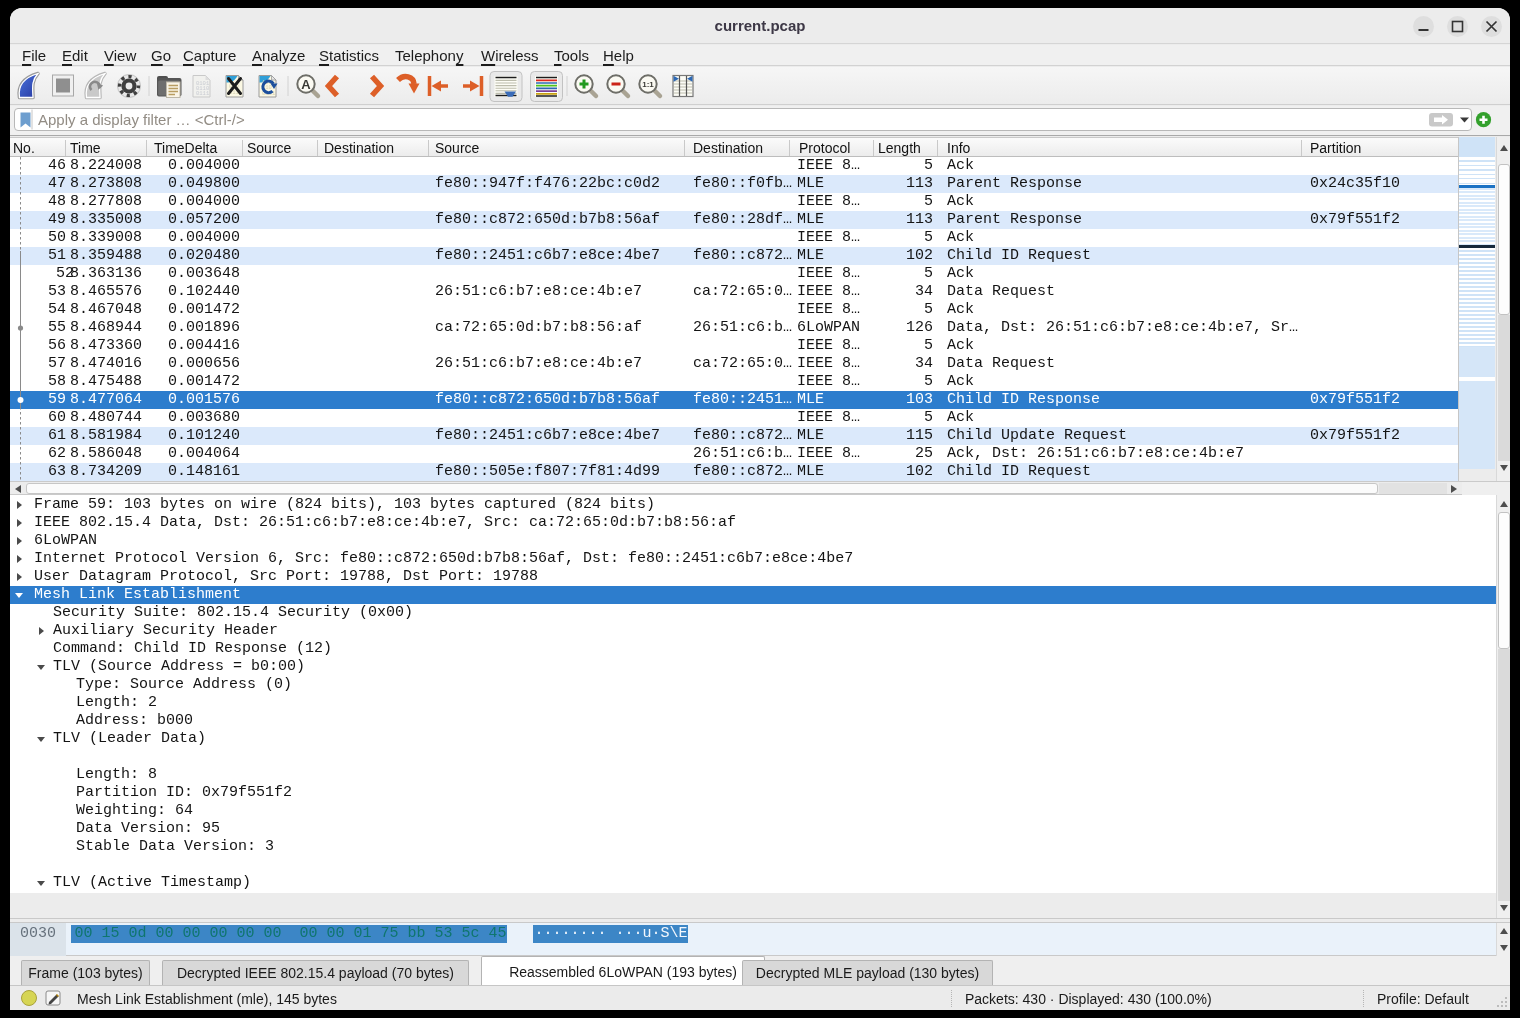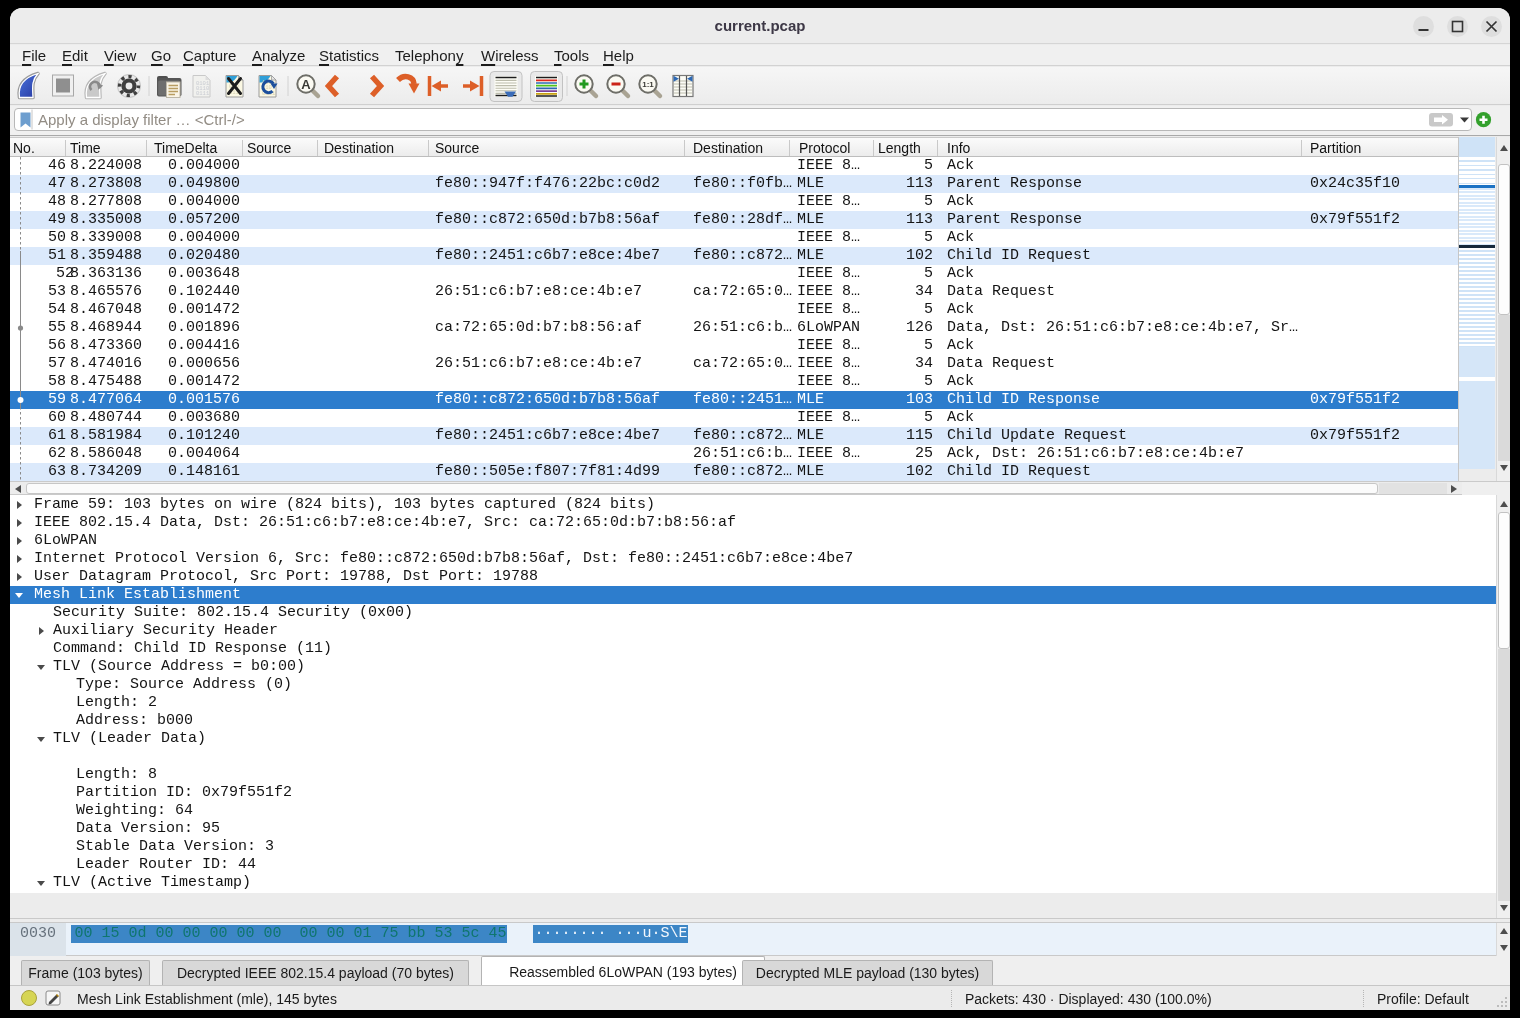--- a/index.html
+++ b/index.html
@@ -281,32 +281,31 @@
   <div id="hsb"></div>
   <div id="details">
     <div class="drow" style="top:1px"><span class="tri" style="left:7px"></span><span style="position:absolute;left:24px">Frame 59: 103 bytes on wire (824 bits), 103 bytes captured (824 bits)</span></div>
     <div class="drow" style="top:19px"><span class="tri" style="left:7px"></span><span style="position:absolute;left:24px">IEEE 802.15.4 Data, Dst: 26:51:c6:b7:e8:ce:4b:e7, Src: ca:72:65:0d:b7:b8:56:af</span></div>
     <div class="drow" style="top:37px"><span class="tri" style="left:7px"></span><span style="position:absolute;left:24px">6LoWPAN</span></div>
     <div class="drow" style="top:55px"><span class="tri" style="left:7px"></span><span style="position:absolute;left:24px">Internet Protocol Version 6, Src: fe80::c872:650d:b7b8:56af, Dst: fe80::2451:c6b7:e8ce:4be7</span></div>
     <div class="drow" style="top:73px"><span class="tri" style="left:7px"></span><span style="position:absolute;left:24px">User Datagram Protocol, Src Port: 19788, Dst Port: 19788</span></div>
     <div class="drow sel" style="top:91px"><span class="trid" style="left:5px;border-top-color:#fff;"></span><span style="position:absolute;left:24px">Mesh Link Establishment</span></div>
     <div class="drow" style="top:109px"><span style="position:absolute;left:43px">Security Suite: 802.15.4 Security (0x00)</span></div>
     <div class="drow" style="top:127px"><span class="tri" style="left:29px"></span><span style="position:absolute;left:43px">Auxiliary Security Header</span></div>
-    <div class="drow" style="top:145px"><span style="position:absolute;left:43px">Command: Child ID Response (11)</span></div>
+    <div class="drow" style="top:145px"><span style="position:absolute;left:43px">Command: Child ID Response (12)</span></div>
     <div class="drow" style="top:163px"><span class="trid" style="left:27px;"></span><span style="position:absolute;left:43px">TLV (Source Address = b0:00)</span></div>
     <div class="drow" style="top:181px"><span style="position:absolute;left:66px">Type: Source Address (0)</span></div>
     <div class="drow" style="top:199px"><span style="position:absolute;left:66px">Length: 2</span></div>
     <div class="drow" style="top:217px"><span style="position:absolute;left:66px">Address: b000</span></div>
     <div class="drow" style="top:235px"><span class="trid" style="left:27px;"></span><span style="position:absolute;left:43px">TLV (Leader Data)</span></div>
     <div class="drow" style="top:271px"><span style="position:absolute;left:66px">Length: 8</span></div>
     <div class="drow" style="top:289px"><span style="position:absolute;left:66px">Partition ID: 0x79f551f2</span></div>
     <div class="drow" style="top:307px"><span style="position:absolute;left:66px">Weighting: 64</span></div>
     <div class="drow" style="top:325px"><span style="position:absolute;left:66px">Data Version: 95</span></div>
     <div class="drow" style="top:343px"><span style="position:absolute;left:66px">Stable Data Version: 3</span></div>
-    <div class="drow" style="top:361px"><span style="position:absolute;left:66px">Leader Router ID: 44</span></div>
     <div class="drow" style="top:379px"><span class="trid" style="left:27px;"></span><span style="position:absolute;left:43px">TLV (Active Timestamp)</span></div>
     <div class="drow" style="top:397px"><span style="position:absolute;left:66px">Type: Active Timestamp (22)</span></div>
     <div class="drow" style="top:415px"><span style="position:absolute;left:66px">Length: 8</span></div>
   </div>
   <div id="splitter"></div>
   <div id="hexpane">
     <div class="abs" style="left:0;top:0;width:56px;height:33px;background:#dbe3ea"></div>
     <div class="abs mono" style="left:10px;top:2px;font-size:15px;line-height:18px;color:#66717c">0030</div>
     <div class="abs" style="left:61px;top:2px;width:436px;height:18px;background:#3c86c6"></div>
     <div class="abs mono" style="left:64.5px;top:2px;font-size:15px;line-height:18px;color:#0f766e;white-space:pre">00 15 0d 00 00 00 00 00  00 00 01 75 bb 53 5c 45</div>

